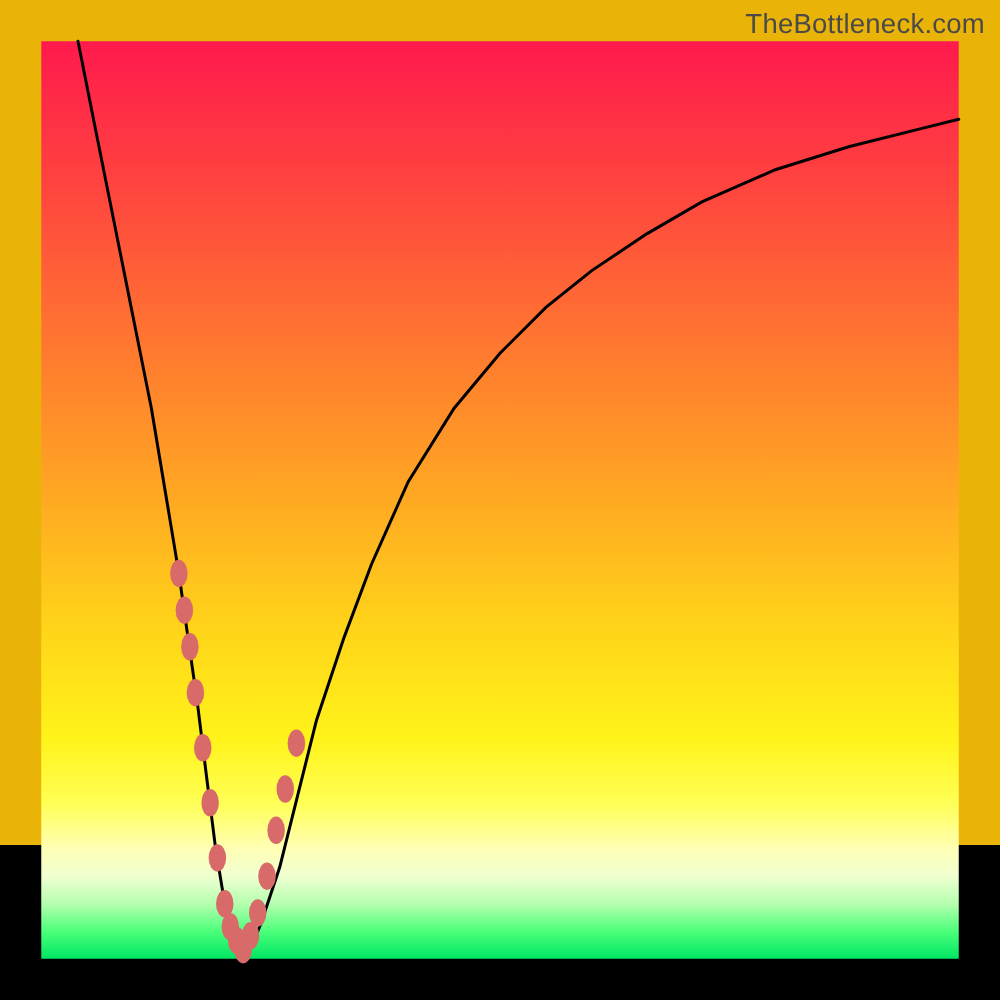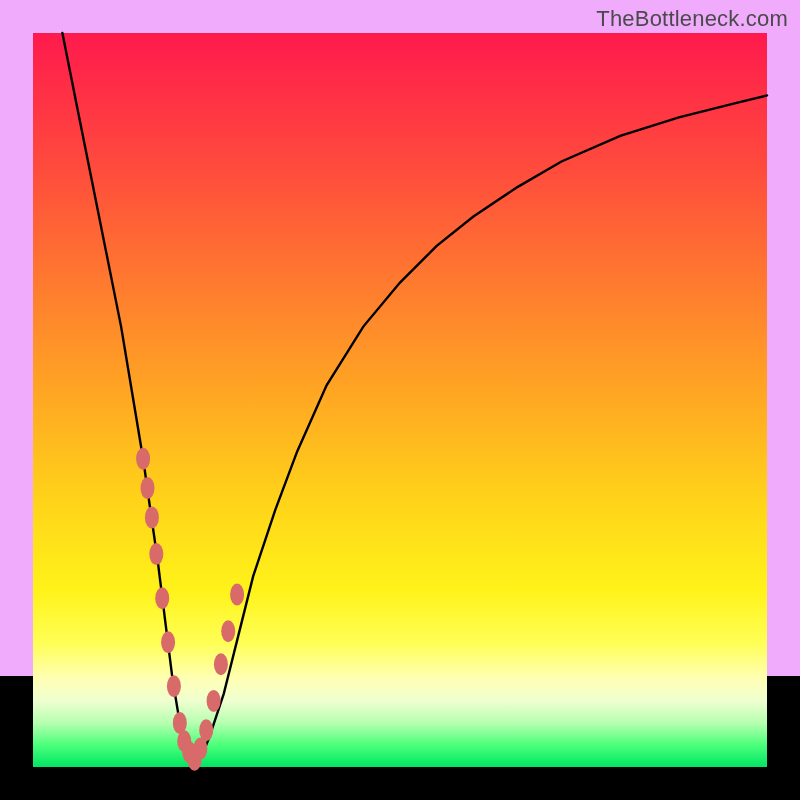--- a/index.html
+++ b/index.html
@@ -8,21 +8,21 @@
     width: 800px;
     height: 800px;
     overflow: hidden;
     background: #000;
     font-family: Arial, Helvetica, sans-serif;
   }
   .frame {
     position: relative;
     width: 800px;
     height: 676px;
-    background: #f0abfc;
+    background: #eab308;
   }
   .plot-area {
     position: absolute;
     left: 33px;
     top: 33px;
     width: 734px;
     height: 734px;
     
     background: linear-gradient(
       to bottom,

